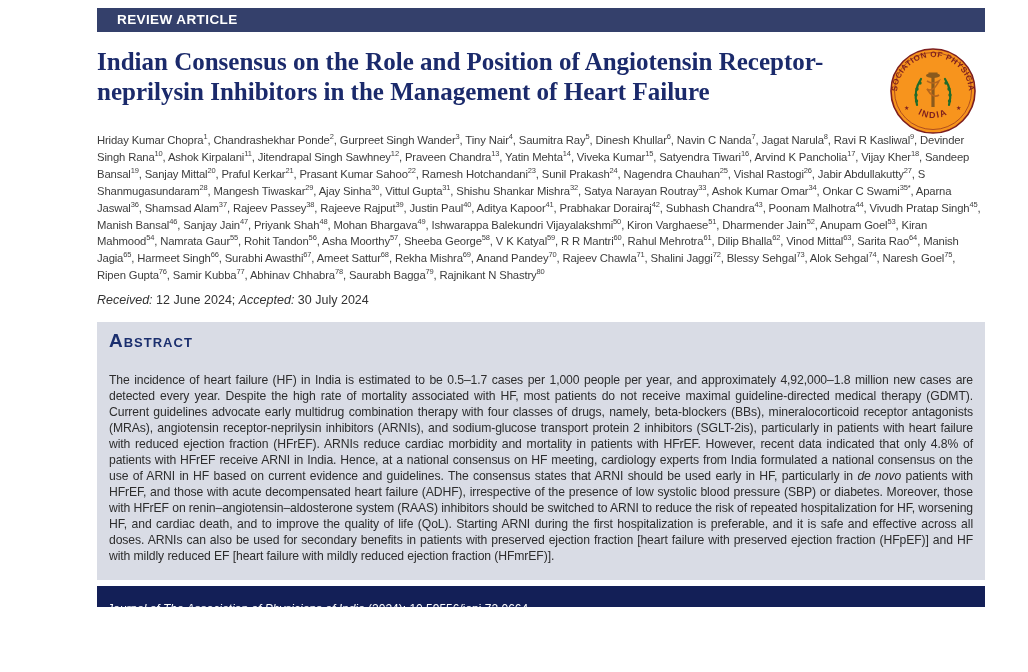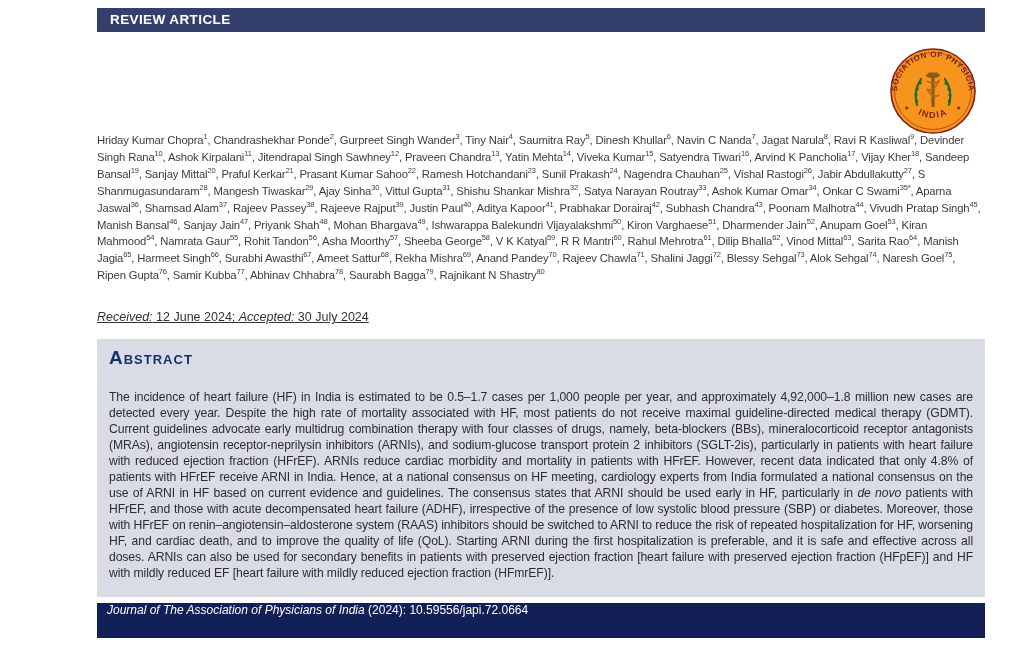--- a/index.html
+++ b/index.html
@@ -18,21 +18,21 @@
     top: 0;
     width: 888px;
   }
   .banner {
     margin-top: 8px;
     background: #34406B;
     color: #ffffff;
     font-size: 13.5px;
     font-weight: bold;
     letter-spacing: 0.4px;
-    padding: 4px 0 5px 13px;
+    padding: 4px 0 5px 20px;
     height: 24px;
     line-height: 15px;
   }
   .title-row { position: relative; margin-top: 15px; min-height: 85px; }
   .title {
     width: 775px;
     font-family: "Liberation Serif", serif;
     font-size: 25px;
     line-height: 30px;
     color: #1B2A6B;
@@ -50,24 +50,23 @@
     line-height: 16.9px;
     letter-spacing: -0.15px;
     color: #3D3D3D;
   }
   .authors sup {
     font-size: 7.5px;
     line-height: 0;
     vertical-align: super;
   }
   .dates {
-    margin-top: 26px;
+    margin-top: 9px;
     font-size: 12.5px;
     color: #333333;
-    text-decoration: underline;
   }
   .dates em, .abstract-body em, .footer-bar em { font-style: italic; }
   .abstract-block {
     margin-top: 15px;
     background: #D9DCE5;
     padding: 8px 12px 13px 12px;
     min-height: 258px;
   }
   .abstract-heading {
     font-variant: small-caps;
@@ -83,36 +82,37 @@
     letter-spacing: -0.1px;
     text-align: justify;
     color: #2D2D2D;
     margin-top: 20px;
   }
   .footer-bar {
     margin-top: 6px;
     background: #131F57;
     color: #ffffff;
     font-size: 12px;
-    padding: 0 0 5px 10px;
-    height: 35px;
+    padding: 16px 0 5px 10px;
+    height: 16px;
     line-height: 14px;
   }
 </style>
 </head>
 <body>
 
 <div class="page">
   <div class="content">
 
     <div class="banner">
       <span>REVIEW ARTICLE</span>
     </div>
 
     <div class="title-row">
+      <h1 class="title">Indian Consensus on the Role and Position of Angiotensin Receptor-neprilysin Inhibitors in the Management of Heart Failure</h1>
       <div class="logo-wrap">
         <svg width="100" height="88" viewBox="0 0 100 88">
           <circle cx="50" cy="44" r="42" fill="#F7941D" stroke="#7D1F1F" stroke-width="1.6"></circle>
           <circle cx="50" cy="44" r="38.5" fill="none" stroke="#7D1F1F" stroke-width="0.6"></circle>
           <defs>
             <path id="arcTop" d="M 14,46 A 36,36 0 1 1 86,46"></path>
             <path id="arcBottom" d="M 24,56 A 30,30 0 0 0 76,56"></path>
           </defs>
           <text font-size="8" font-weight="bold" fill="#7D1F1F" letter-spacing="0.6" font-family="Liberation Sans, sans-serif">
             <textPath href="#arcTop" startOffset="50%" text-anchor="middle">ASSOCIATION OF PHYSICIANS</textPath>

